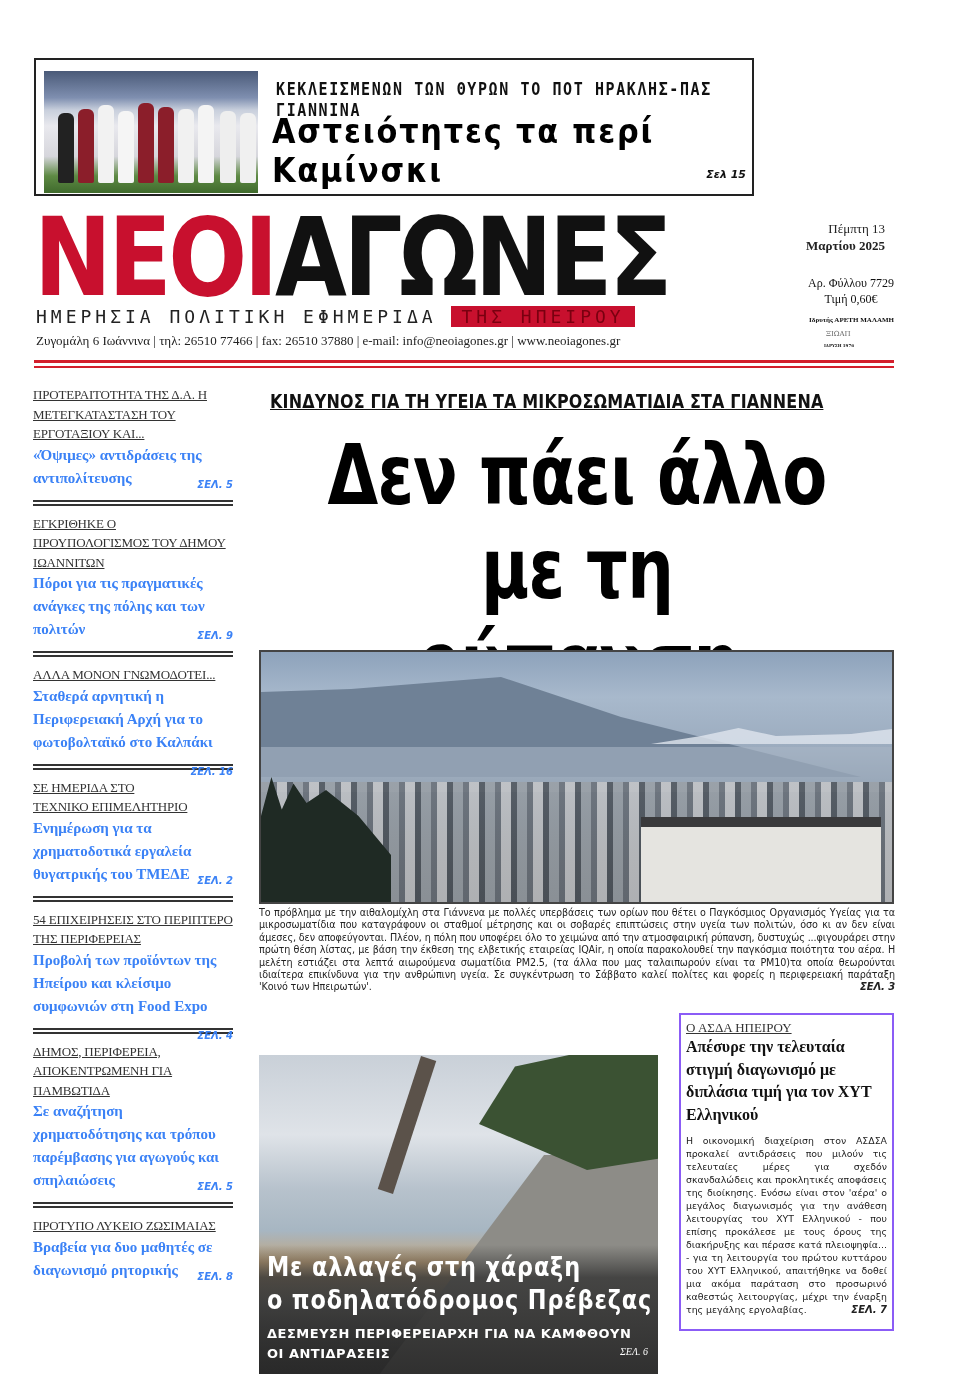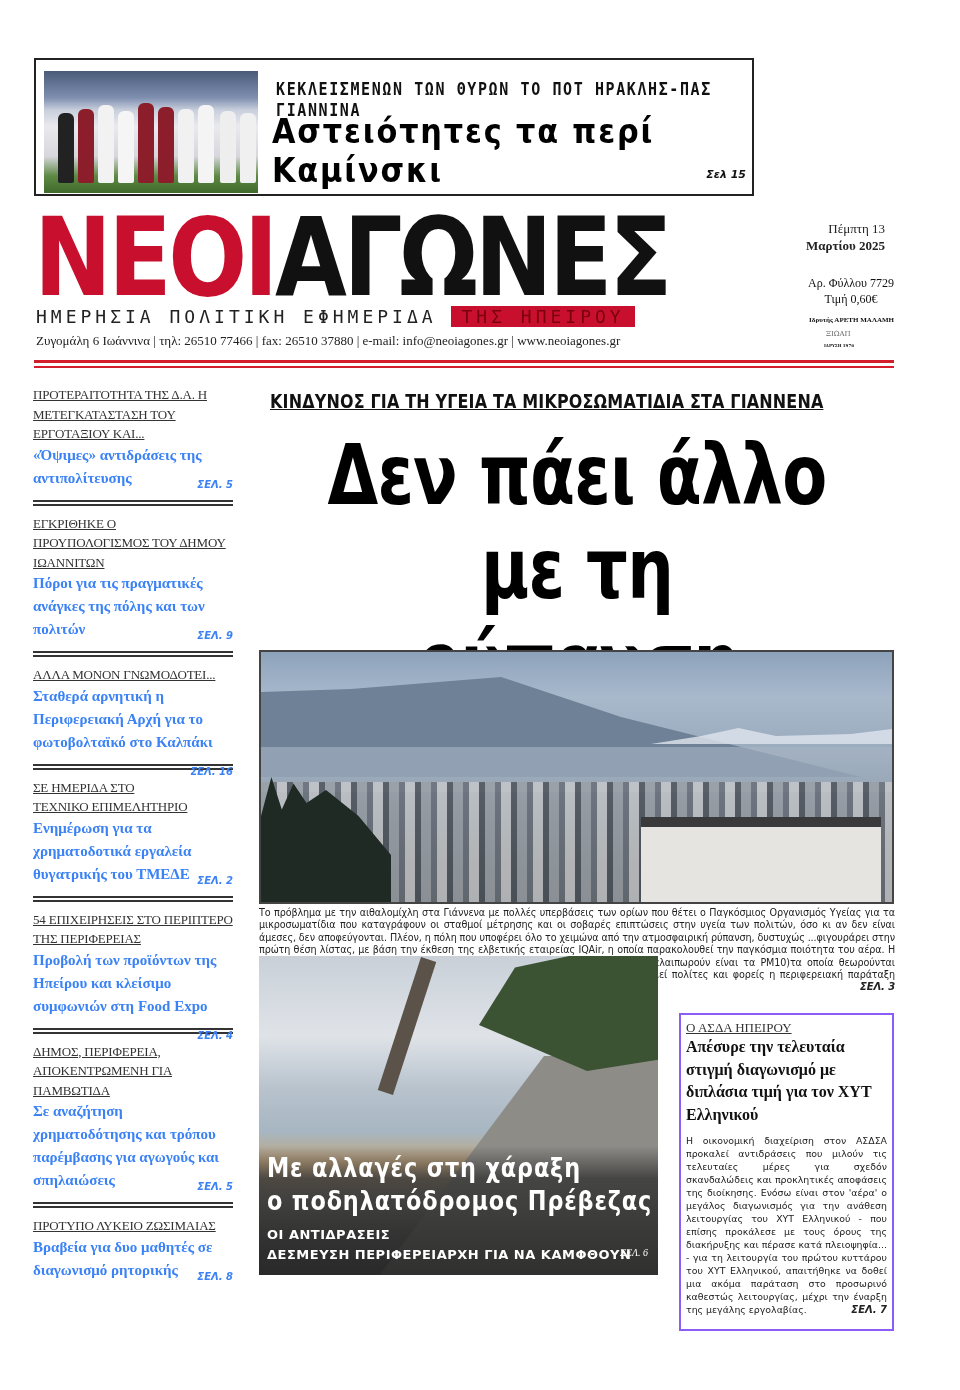--- a/index.html
+++ b/index.html
@@ -51,21 +51,21 @@
   .lead-photo .haze { position: absolute; left: 0; top: 95px; width: 100%; height: 45px; background: #a8b5c4; opacity: .6; }
   .lead-photo .city { position: absolute; left: 0; top: 130px; width: 100%; height: 130px; background: repeating-linear-gradient(90deg, #9aa0a6 0 10px, #6a7078 10px 16px, #c5c6c8 16px 26px, #4e545b 26px 32px); opacity: .85; }
   .lead-photo .trees { position: absolute; left: 0; top: 125px; width: 130px; height: 130px; background: #1f2a24; clip-path: polygon(0 30%, 8% 0, 16% 25%, 25% 5%, 35% 20%, 50% 10%, 75% 30%, 100% 60%, 100% 100%, 0 100%); }
   .lead-photo .bldg { position: absolute; left: 380px; top: 175px; width: 240px; height: 80px; background: #e5e4e0; }
   .lead-photo .roof { position: absolute; left: 380px; top: 165px; width: 240px; height: 16px; background: #3a3a3c; }
 
   .lead-body { position: absolute; left: 259px; top: 907px; width: 636px; font-family: "DejaVu Sans", sans-serif; font-size: 9.6px; line-height: 12.4px; text-align: justify; color: #222; letter-spacing: -0.1px; }
   .lead-body .page { font-style: italic; font-weight: bold; font-size: 10px; float: right; }
 
   
-  .bike { position: absolute; left: 259px; top: 956px; width: 399px; height: 319px; overflow: hidden;
+  .bike { position: absolute; left: 259px; top: 1055px; width: 399px; height: 319px; overflow: hidden;
     background: linear-gradient(180deg, #c9d0d8 0%, #dfe3e8 25%, #b7c2cc 42%, #a7b6c2 55%, #c2a57d 65%, #8a8a86 78%, #3b3b3b 100%); }
   .bike .road { position: absolute; left: 120px; top: 100px; width: 300px; height: 220px; background: #8d8c87; clip-path: polygon(55% 0, 100% 0, 100% 100%, 0 100%); }
   .bike .trees { position: absolute; left: 220px; top: 0; width: 180px; height: 115px; background: #3b5233; clip-path: polygon(0 60%, 20% 10%, 50% 0, 100% 0, 100% 90%, 60% 100%); }
   .bike .trunk { position: absolute; left: 140px; top: 0; width: 16px; height: 140px; background: #5b524a; transform: rotate(18deg); }
   .bike .overlay { position: absolute; left: 0; top: 190px; width: 100%; height: 130px; background: linear-gradient(180deg, rgba(40,40,40,0) 0%, rgba(45,45,45,.75) 25%, rgba(40,40,40,.92) 100%); }
   .bike .title { position: absolute; left: 8px; top: 196px; font-family: "DejaVu Sans", sans-serif; font-weight: bold; font-size: 26px; line-height: 33px; color: #fff; letter-spacing: 1px; transform: scaleX(0.86); transform-origin: left; white-space: nowrap; }
   .bike .sub { position: absolute; left: 8px; top: 269px; font-family: "DejaVu Sans", sans-serif; font-weight: bold; font-size: 13px; line-height: 20px; color: #fff; letter-spacing: 0.5px; }
   .bike .page { position: absolute; right: 10px; top: 291px; font-family: "Liberation Serif", serif; font-style: italic; font-size: 10px; color: #fff; }
 
   
@@ -178,22 +178,22 @@
 <div class="bike">
   <div class="road"></div>
   <div class="trees"></div>
   <div class="trunk"></div>
   <div class="overlay"></div>
   <div class="title">
     <div>Με αλλαγές στη χάραξη</div>
     <div>ο ποδηλατόδρομος Πρέβεζας</div>
   </div>
   <div class="sub">
+    <div>ΔΕΣΜΕΥΣΗ ΠΕΡΙΦΕΡΕΙΑΡΧΗ ΓΙΑ ΝΑ ΚΑΜΦΘΟΥΝ</div>
     <div>ΟΙ ΑΝΤΙΔΡΑΣΕΙΣ</div>
-    <div>ΔΕΣΜΕΥΣΗ ΠΕΡΙΦΕΡΕΙΑΡΧΗ ΓΙΑ ΝΑ ΚΑΜΦΘΟΥΝ</div>
   </div>
   <div class="page">ΣΕΛ. 6</div>
 </div>
 
 <div class="box">
   <div class="kicker">Ο ΑΣΔΑ ΗΠΕΙΡΟΥ</div>
   <div class="head">Απέσυρε την τελευταία στιγμή διαγωνισμό με διπλάσια τιμή για τον ΧΥΤ Ελληνικού</div>
   <div class="body">
     <span>Η οικονομική διαχείριση στον ΑΣΔΣΑ προκαλεί αντιδράσεις που μιλούν τις τελευταίες μέρες για σχεδόν σκανδαλώδεις και προκλητικές αποφάσεις της διοίκησης. Ενόσω είναι στον 'αέρα' ο μεγάλος διαγωνισμός για την ανάθεση λειτουργίας του ΧΥΤ Ελληνικού - που επίσης προκάλεσε με τους όρους της διακήρυξης και πέρασε κατά πλειοψηφία... - για τη λειτουργία του πρώτου κυττάρου του ΧΥΤ Ελληνικού, απαιτήθηκε να δοθεί μια ακόμα παράταση στο προσωρινό καθεστώς λειτουργίας, μέχρι την έναρξη της μεγάλης εργολαβίας.</span>
     <span class="page">ΣΕΛ. 7</span>

